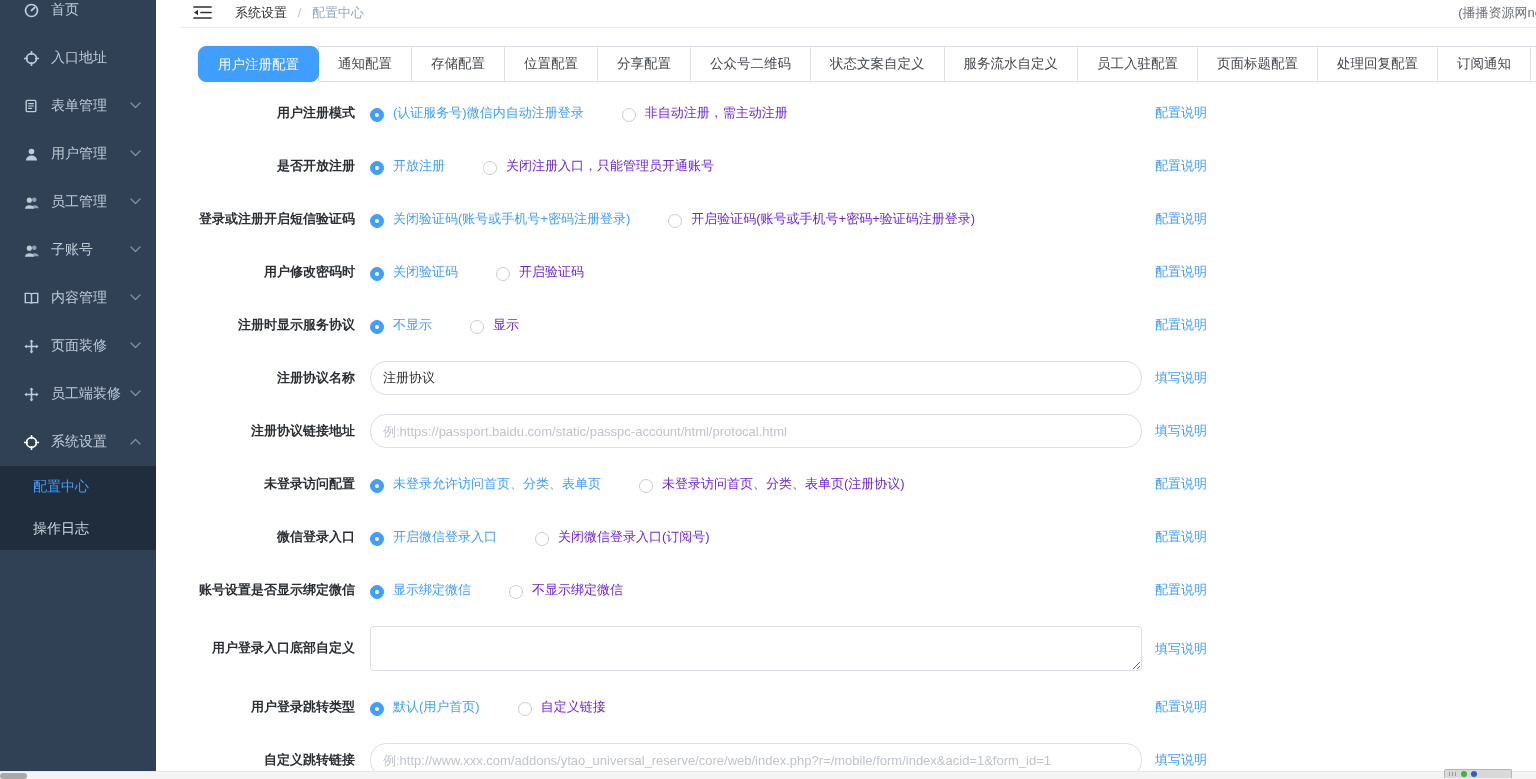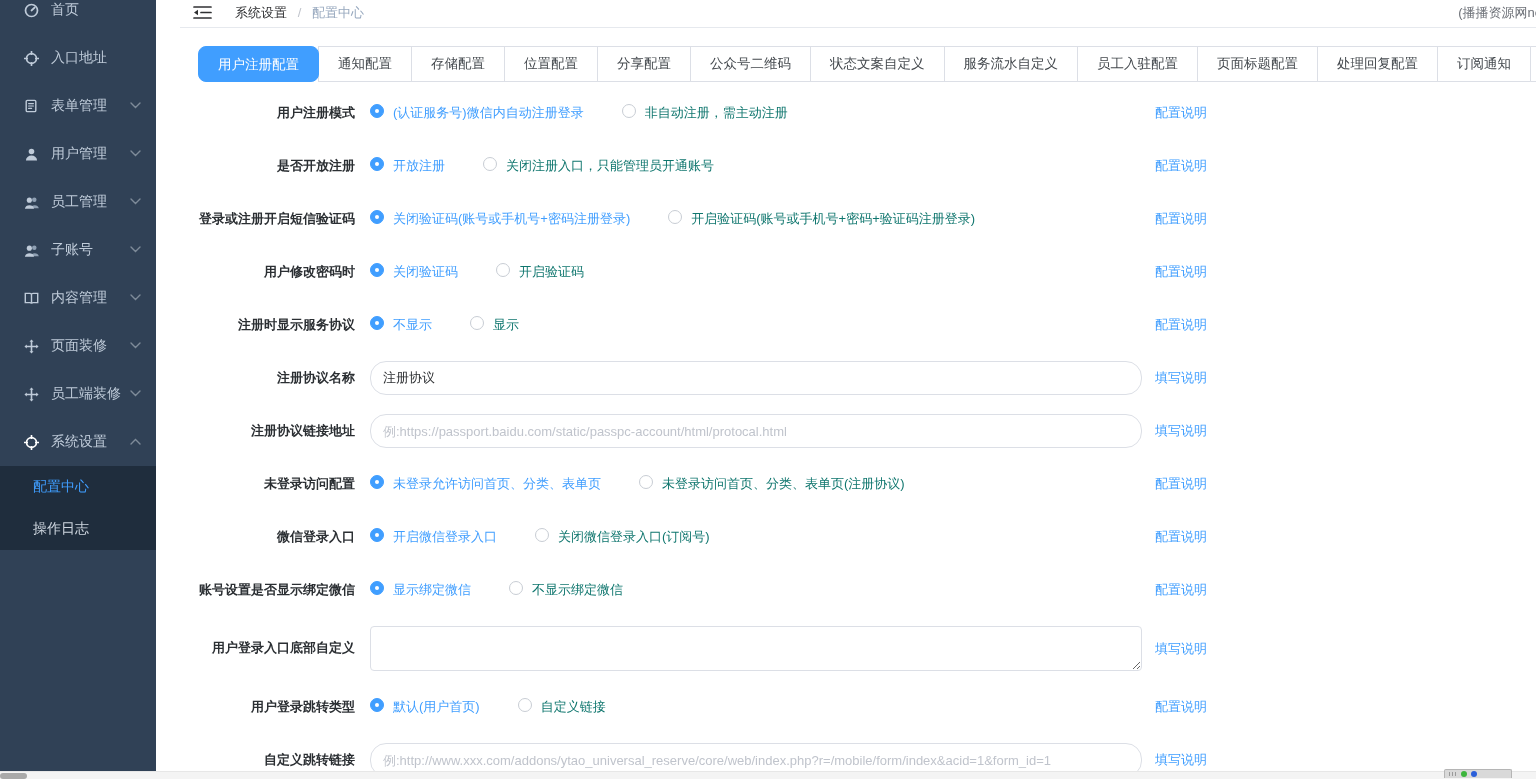--- a/index.html
+++ b/index.html
@@ -32,26 +32,26 @@
   .tab { height:36px; line-height:34px; padding:0 19px; font-size:13.5px; color:#43484d; background:#fff; border:1px solid #dcdfe6; margin-left:-1px; cursor:pointer; white-space:nowrap; }
   .tab:last-child { border-radius:0 4px 4px 0; }
   .tab.active { background:#409EFF; border-color:#409EFF; color:#fff; border-radius:8px; line-height:36px; position:relative; z-index:1; }
 
   .form { margin-top:14px; }
   .row { display:flex; align-items:center; min-height:34px; margin-bottom:19px; }
   .row-label { width:164px; text-align:right; padding-right:8px; font-weight:bold; color:#2b2f33; font-size:13px; flex-shrink:0; line-height:1.3; }
   .row-body { width:772px; margin-left:7px; display:flex; align-items:center; flex-shrink:0; }
   .row-link { margin-left:13px; color:#409EFF; cursor:pointer; white-space:nowrap; font-size:13px; }
 
-  .opt { display:flex; align-items:flex-start; cursor:pointer; }
+  .opt { display:flex; align-items:flex-end; cursor:pointer; }
   .opt + .opt { margin-left:38px; }
   .rb { width:14px; height:14px; border-radius:50%; border:1px solid #c8cdd4; background:#fff; position:relative; flex-shrink:0; }
   .rb.on { background:#409EFF; border-color:#409EFF; }
   .rb.on::after { content:''; position:absolute; left:4px; top:4px; width:4px; height:4px; border-radius:50%; background:#fff; }
-  .ol { margin-left:9px; color:#0f766e; font-size:13px; white-space:nowrap; }
+  .ol { margin-left:9px; color:#6d28d9; font-size:13px; white-space:nowrap; }
   .ol.on { color:#409EFF; }
 
   .tinput { width:772px; height:34px; border:1px solid #dcdfe6; border-radius:16px; padding:0 12px; font-size:13px; color:#2e3033; outline:none; font-family:inherit; }
   .tinput::placeholder { color:#c0c4cc; }
   .tarea { width:772px; height:45px; border:1px solid #dcdfe6; border-radius:4px; padding:5px 12px; font-size:13px; color:#2e3033; outline:none; resize:vertical; font-family:inherit; }
 
   
   .hscroll { position:absolute; left:0; bottom:0; width:1536px; height:8px; background:#f4f4f4; border-top:1px solid #e7e7e7; z-index:10; }
   .hthumb { position:absolute; left:0; top:1px; width:27px; height:6px; background:#a9a9a9; border-radius:3px; }
   .widget { position:absolute; right:24px; bottom:1px; width:68px; height:9px; background:#d9d9d9; border:1px solid #b5b5b5; border-bottom:none; border-radius:2px 2px 0 0; display:flex; align-items:center; gap:4px; padding:0 4px; z-index:11; }

